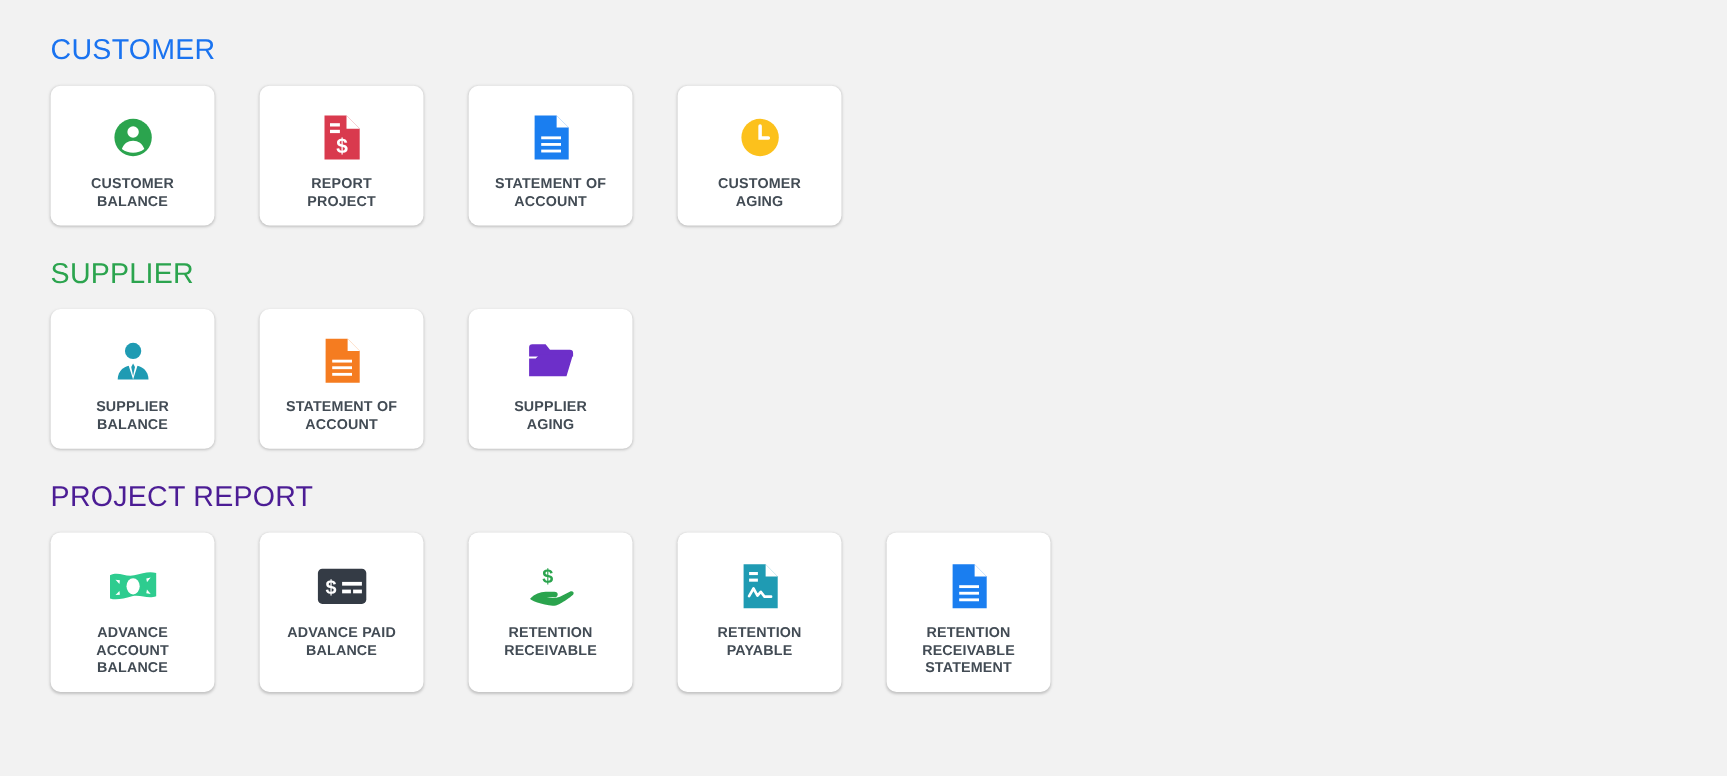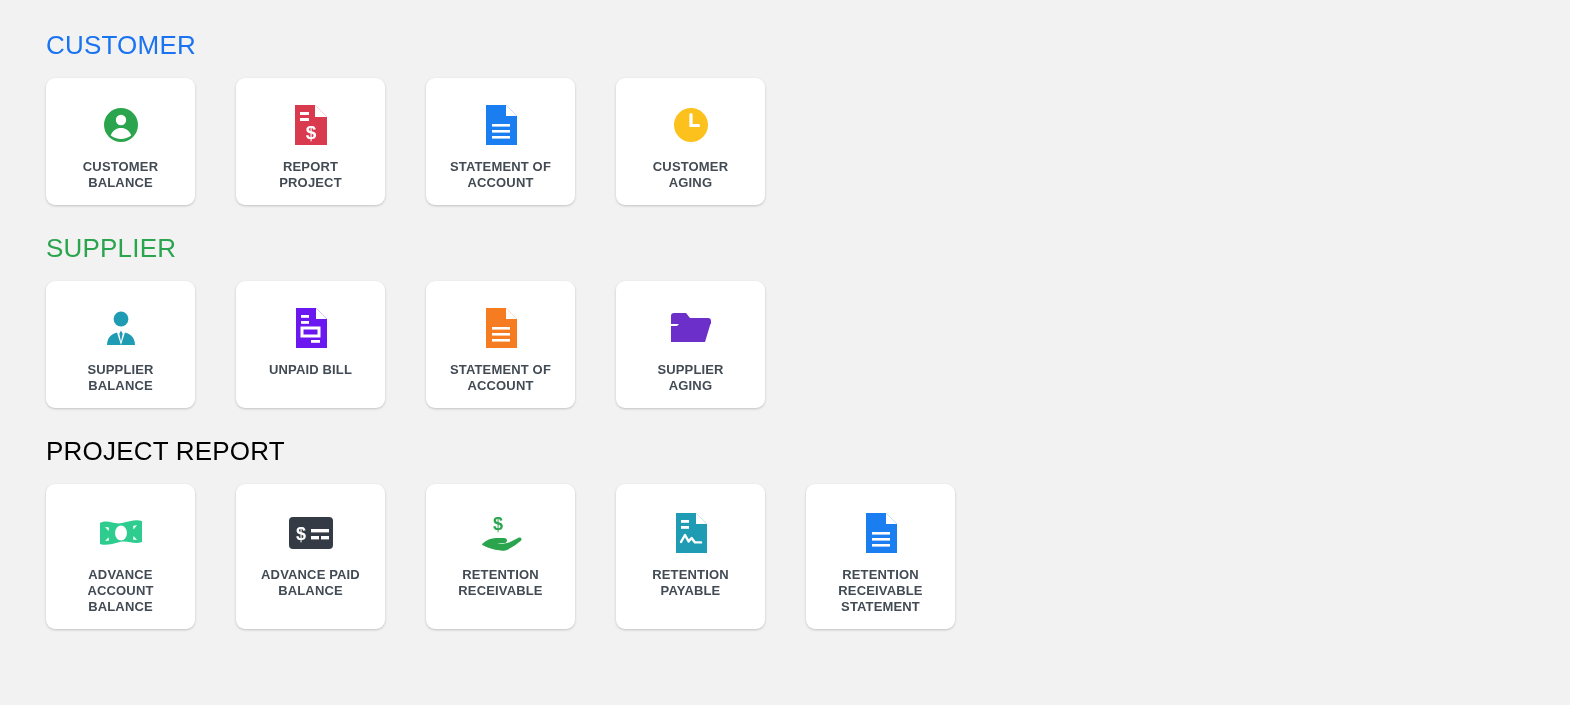--- a/index.html
+++ b/index.html
@@ -22,21 +22,21 @@
   .section-title {
     font-size: 26px;
     font-weight: 400;
     letter-spacing: 0.2px;
     line-height: 30px;
     padding-top: 28px;
     padding-bottom: 18px;
   }
   .section-title.blue   { color: #1a73f0; }
   .section-title.green  { color: #2ba44e; }
-  .section-title.orange { color: #000000; }
+  .section-title.orange { color: #4c1d95; }
 
   .card-row {
     display: flex;
     align-items: flex-start;
     gap: 41px;
   }
   .card {
     background: #ffffff;
     border-radius: 9px;
     box-shadow: 0 1px 3px rgba(0,0,0,0.13), 0 1px 2px rgba(0,0,0,0.08);
@@ -163,35 +163,20 @@
             <path d="M20 20l-4.6 2.4L20 37l4.6-14.6z" fill="#ffffff"></path>
             <path d="M20 22.5l-1.7 3.2 1.7 8 1.7-8z" fill="#1f9bb3"></path>
           </svg>
         </div>
         <div class="label">
           <span>SUPPLIER</span><br>
           <span>BALANCE</span>
         </div>
       </div>
 
-      <div class="card">
-        <div class="icon-wrap">
-          <svg width="34" height="42" viewBox="0 0 34 42">
-            <path d="M2 1h20l11 11v29H2z" fill="#6b18f0"></path>
-            <path d="M22 1l11 11H22z" fill="#ffffff"></path>
-            <rect x="7" y="8" width="8" height="2.8" fill="#ffffff"></rect>
-            <rect x="7" y="14" width="8" height="2.8" fill="#ffffff"></rect>
-            <rect x="8" y="21" width="17" height="8" fill="none" stroke="#ffffff" stroke-width="3"></rect>
-            <rect x="17" y="33" width="9" height="2.8" fill="#ffffff"></rect>
-          </svg>
-        </div>
-        <div class="label">
-          <span>UNPAID BILL</span>
-        </div>
-      </div>
 
       <div class="card">
         <div class="icon-wrap">
           <svg width="34" height="42" viewBox="0 0 34 42">
             <path d="M2 1h20l11 11v29H2z" fill="#f57c20"></path>
             <path d="M22 1l11 11H22z" fill="#ffffff"></path>
             <rect x="8" y="20" width="18" height="2.6" fill="#ffffff"></rect>
             <rect x="8" y="26" width="18" height="2.6" fill="#ffffff"></rect>
             <rect x="8" y="32" width="18" height="2.6" fill="#ffffff"></rect>
           </svg>

